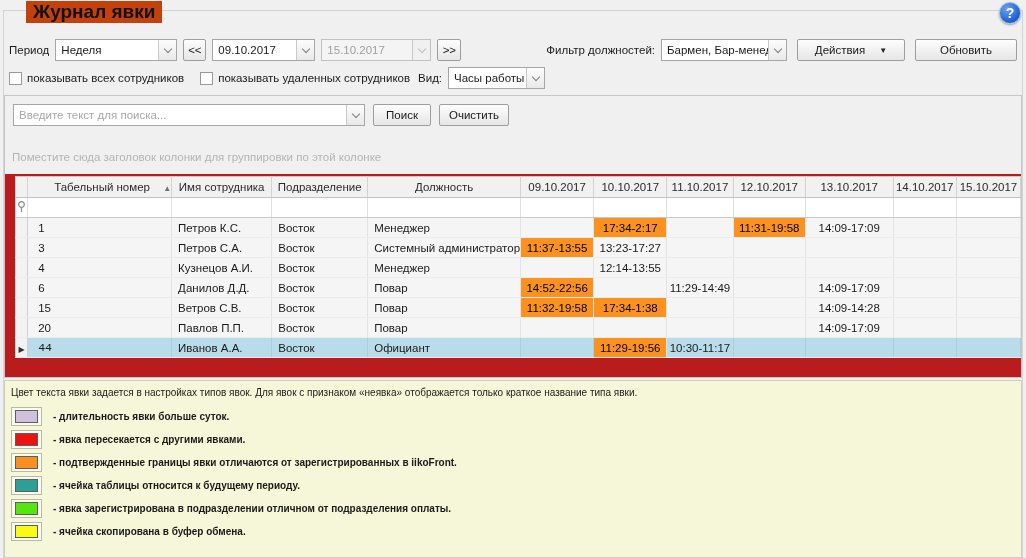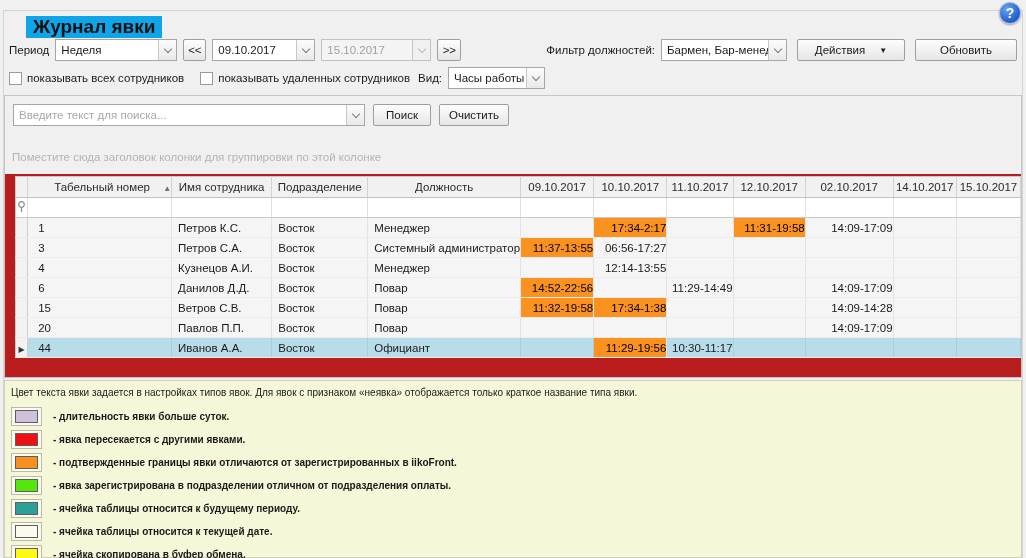--- a/index.html
+++ b/index.html
@@ -3,22 +3,22 @@
 <meta charset="utf-8">
 <style>
   * { margin:0; padding:0; box-sizing:border-box; }
   html,body { width:1026px; height:558px; }
   body { font-family:"Liberation Sans", sans-serif; background:#f0f0f0; position:relative;
          overflow:hidden; color:#1a1a1a; }
 
   .frame { position:absolute; left:3px; top:10px; right:3px; bottom:0;
            border:1px solid #d4d4d4; border-bottom:none; }
 
-  .page-title { position:absolute; left:26px; top:16px; font-size:19px; font-weight:bold;
-                color:#111; background:#0ea5e9; padding:0 7px; z-index:3; }
+  .page-title { position:absolute; left:26px; top:1px; font-size:19px; font-weight:bold;
+                color:#111; background:#c2410c; padding:0 7px; z-index:3; }
 
   .help-btn { position:absolute; right:5px; top:2px; width:22px; height:22px; z-index:4;
               border-radius:50%; background:radial-gradient(circle at 35% 30%, #6aa3ef, #1d5ecf 70%);
               border:1px solid #9db8d9; box-shadow:0 1px 2px rgba(0,0,0,.35);
               color:#fff; font-weight:bold; font-size:14px; text-align:center; line-height:21px; cursor:pointer; }
 
   .row { position:absolute; left:9px; right:9px; display:flex; align-items:center; z-index:2; }
   .toolbar-1 { top:38px; height:24px; }
   .toolbar-2 { top:68px; height:20px; }
 
@@ -58,21 +58,21 @@
   table.grid { position:absolute; left:10px; top:80px; border-collapse:collapse; table-layout:fixed;
                background:#f5f5f5; border:1px solid #c9c9c9; font-size:11.5px; }
   .grid th { height:21px; background:#f1f1f1; font-weight:normal; color:#2a2a2a;
              border-right:1px solid #d2d2d2; border-bottom:1px solid #c2c2c2;
              text-align:center; white-space:nowrap; overflow:hidden; }
   .grid td { height:20px; border-right:1px solid #e3e3e3; border-bottom:1px solid #ececec;
              white-space:nowrap; overflow:hidden; }
   .grid tr.filter td { background:#fff; border-bottom:1px solid #c9c9c9; border-right:1px solid #e0e0e0; }
   .grid td.ind { background:#f2f2f2; border-right:1px solid #cfcfcf; text-align:center; }
   .grid td.txt { padding-left:6px; }
-  .grid td.day { text-align:right; }
+  .grid td.day { text-align:center; }
   .grid td.hl { background:#fb9220; color:#000; }
   .grid tr.selected td:not(.ind):not(.hl) { background:#b9dcea; border-right-color:#a9cfdf; }
   .sort-arrow { font-size:8px; color:#6f6f6f; margin-left:10px; }
   .row-arrow { font-size:8px; color:#333; }
 
   .legend { position:absolute; left:4px; right:4px; top:380px; bottom:0; background:#f6f6d8;
             border:1px solid #cfcfbc; padding:6px 6px 0 6px; z-index:1; }
   .legend-head { font-size:10px; margin-bottom:7px; }
   .legend-item { display:flex; align-items:center; height:23px; }
   .swatch-box { width:31px; height:19px; background:#fbfbf0; border:1px solid #b9b9a8;
@@ -178,21 +178,21 @@
           <span>Табельный номер</span>
           <span class="sort-arrow">▲</span>
         </th>
         <th>Имя сотрудника</th>
         <th>Подразделение</th>
         <th>Должность</th>
         <th>09.10.2017</th>
         <th>10.10.2017</th>
         <th>11.10.2017</th>
         <th>12.10.2017</th>
-        <th>02.10.2017</th>
+        <th>13.10.2017</th>
         <th>14.10.2017</th>
         <th>15.10.2017</th>
       </tr>
       <tr class="filter">
         <td class="ind">
           <svg width="9" height="12" viewBox="0 0 9 12">
             <circle cx="4.5" cy="3.5" r="2.8" fill="none" stroke="#8a8a8a" stroke-width="1.2"></circle>
             <line x1="4.5" y1="6.5" x2="4.5" y2="11" stroke="#8a8a8a" stroke-width="1.2"></line>
           </svg>
         </td>
@@ -224,21 +224,21 @@
           <td class="day"></td>
           <td class="day"></td>
         </tr>
         <tr>
           <td class="ind"></td>
           <td class="txt" style="padding-left: 10px;">3</td>
           <td class="txt">Петров С.А.</td>
           <td class="txt">Восток</td>
           <td class="txt">Системный администратор</td>
           <td class="day hl">11:37-13:55</td>
-          <td class="day">06:56-17:27</td>
+          <td class="day">13:23-17:27</td>
           <td class="day"></td>
           <td class="day"></td>
           <td class="day"></td>
           <td class="day"></td>
           <td class="day"></td>
         </tr>
         <tr>
           <td class="ind"></td>
           <td class="txt" style="padding-left: 10px;">4</td>
           <td class="txt">Кузнецов А.И.</td>
@@ -289,21 +289,21 @@
           <td class="day"></td>
           <td class="day"></td>
           <td class="day"></td>
           <td class="day"></td>
           <td class="day">14:09-17:09</td>
           <td class="day"></td>
           <td class="day"></td>
         </tr>
         <tr class="selected">
           <td class="ind"><span class="row-arrow">▶</span></td>
-          <td class="txt" style="padding-left: 10px;">44</td>
+          <td class="txt" style="padding-left: 10px; font-family: Liberation Mono, monospace;">44</td>
           <td class="txt">Иванов А.А.</td>
           <td class="txt">Восток</td>
           <td class="txt">Официант</td>
           <td class="day"></td>
           <td class="day hl">11:29-19:56</td>
           <td class="day">10:30-11:17</td>
           <td class="day"></td>
           <td class="day"></td>
           <td class="day"></td>
           <td class="day"></td>
@@ -328,35 +328,29 @@
         <span class="lbl">- явка пересекается с другими явками.</span>
       </div>
       <div class="legend-item">
         <span class="swatch-box">
           <span class="swatch" style="background: rgb(247, 144, 32);"></span>
         </span>
         <span class="lbl">- подтвержденные границы явки отличаются от зарегистрированных в iikoFront.</span>
       </div>
       <div class="legend-item">
         <span class="swatch-box">
+          <span class="swatch" style="background: rgb(42, 160, 150);"></span>
+        </span>
+        <span class="lbl">- ячейка таблицы относится к будущему периоду.</span>
+      </div>
+      <div class="legend-item">
+        <span class="swatch-box">
           <span class="swatch" style="background: rgb(85, 230, 14);"></span>
         </span>
         <span class="lbl">- явка зарегистрирована в подразделении отличном от подразделения оплаты.</span>
-      </div>
-      <div class="legend-item">
-        <span class="swatch-box">
-          <span class="swatch" style="background: rgb(42, 160, 150);"></span>
-        </span>
-        <span class="lbl">- ячейка таблицы относится к будущему периоду.</span>
-      </div>
-      <div class="legend-item">
-        <span class="swatch-box">
-          <span class="swatch" style="background: rgb(251, 251, 236);"></span>
-        </span>
-        <span class="lbl">- ячейка таблицы относится к текущей дате.</span>
       </div>
       <div class="legend-item">
         <span class="swatch-box">
           <span class="swatch" style="background: rgb(250, 250, 20);"></span>
         </span>
         <span class="lbl">- ячейка скопирована в буфер обмена.</span>
       </div>
     </div>
 </div>
 

